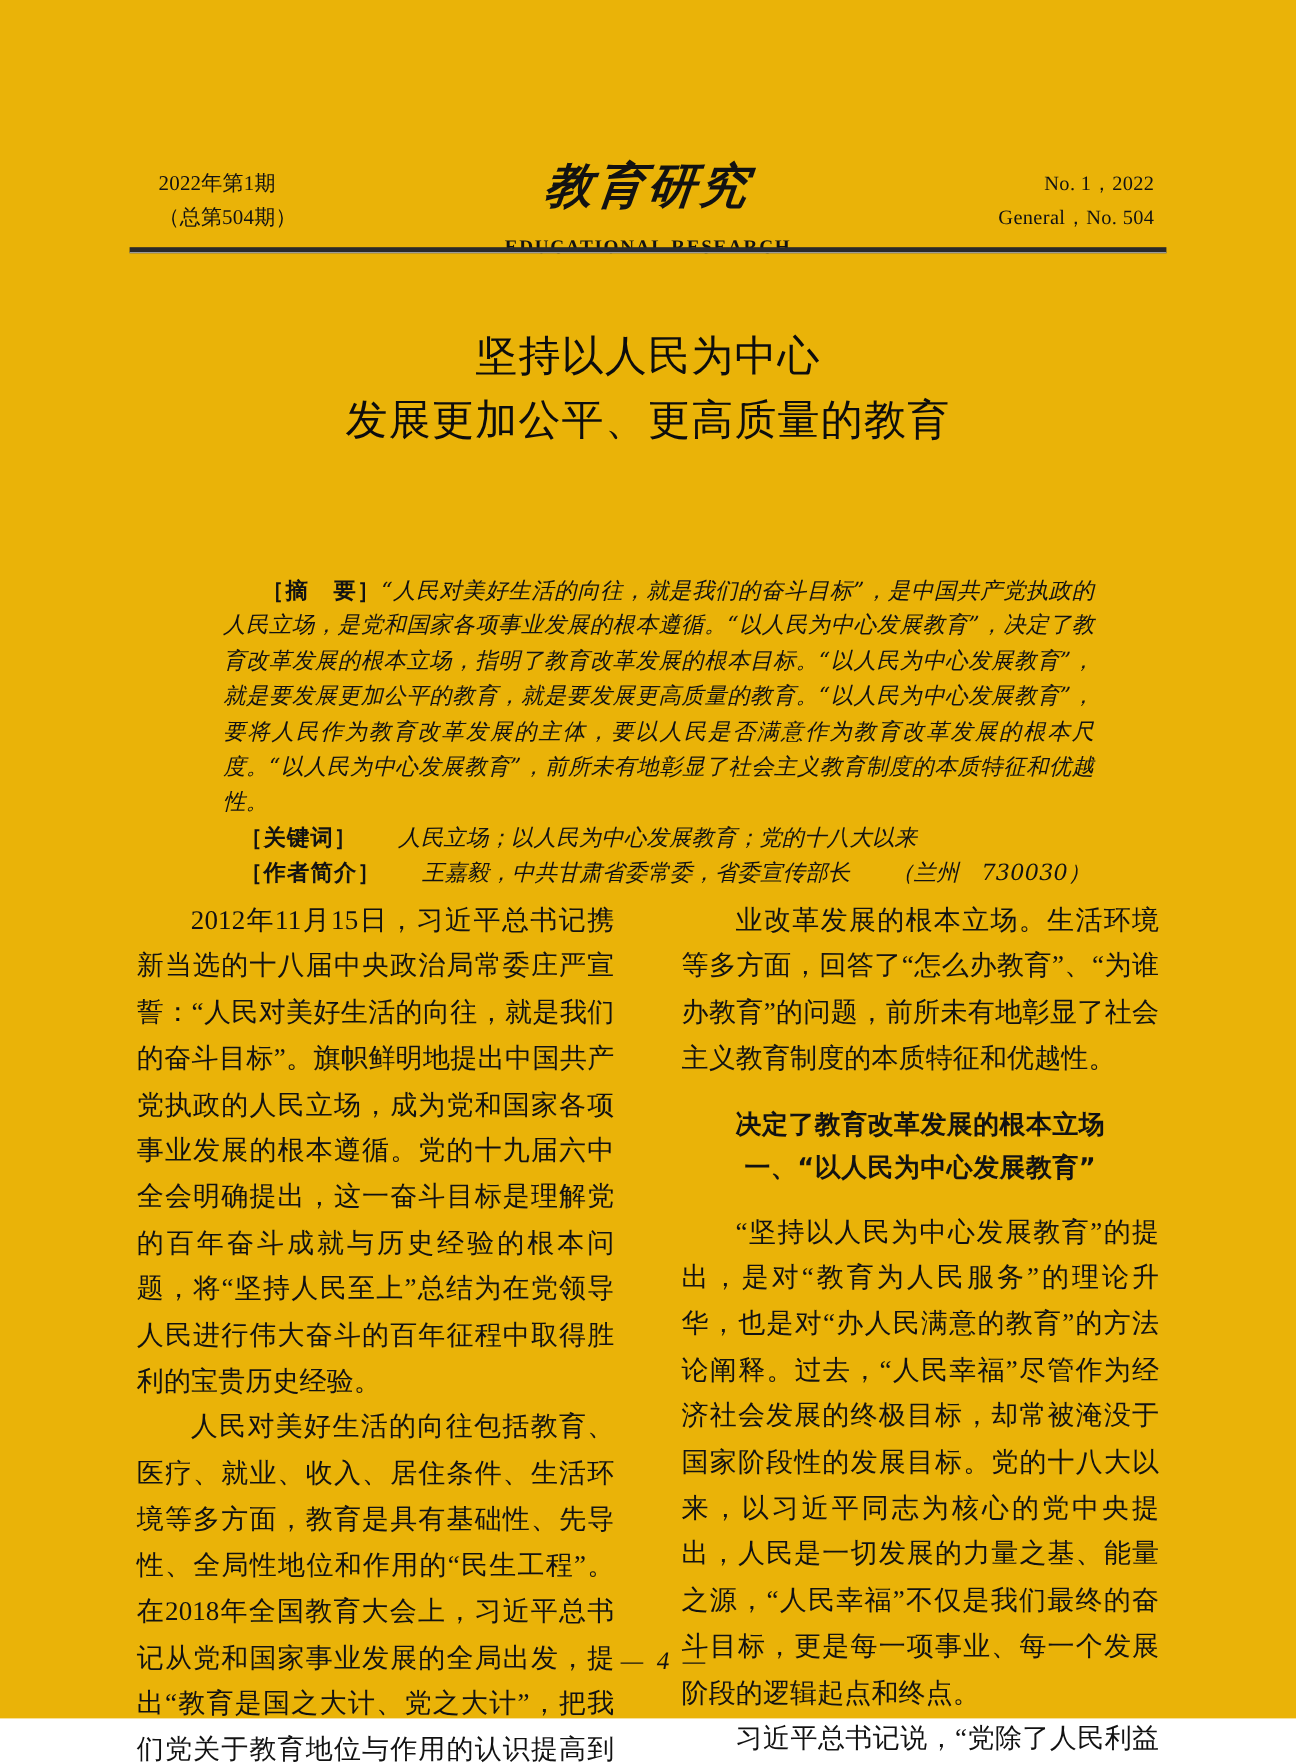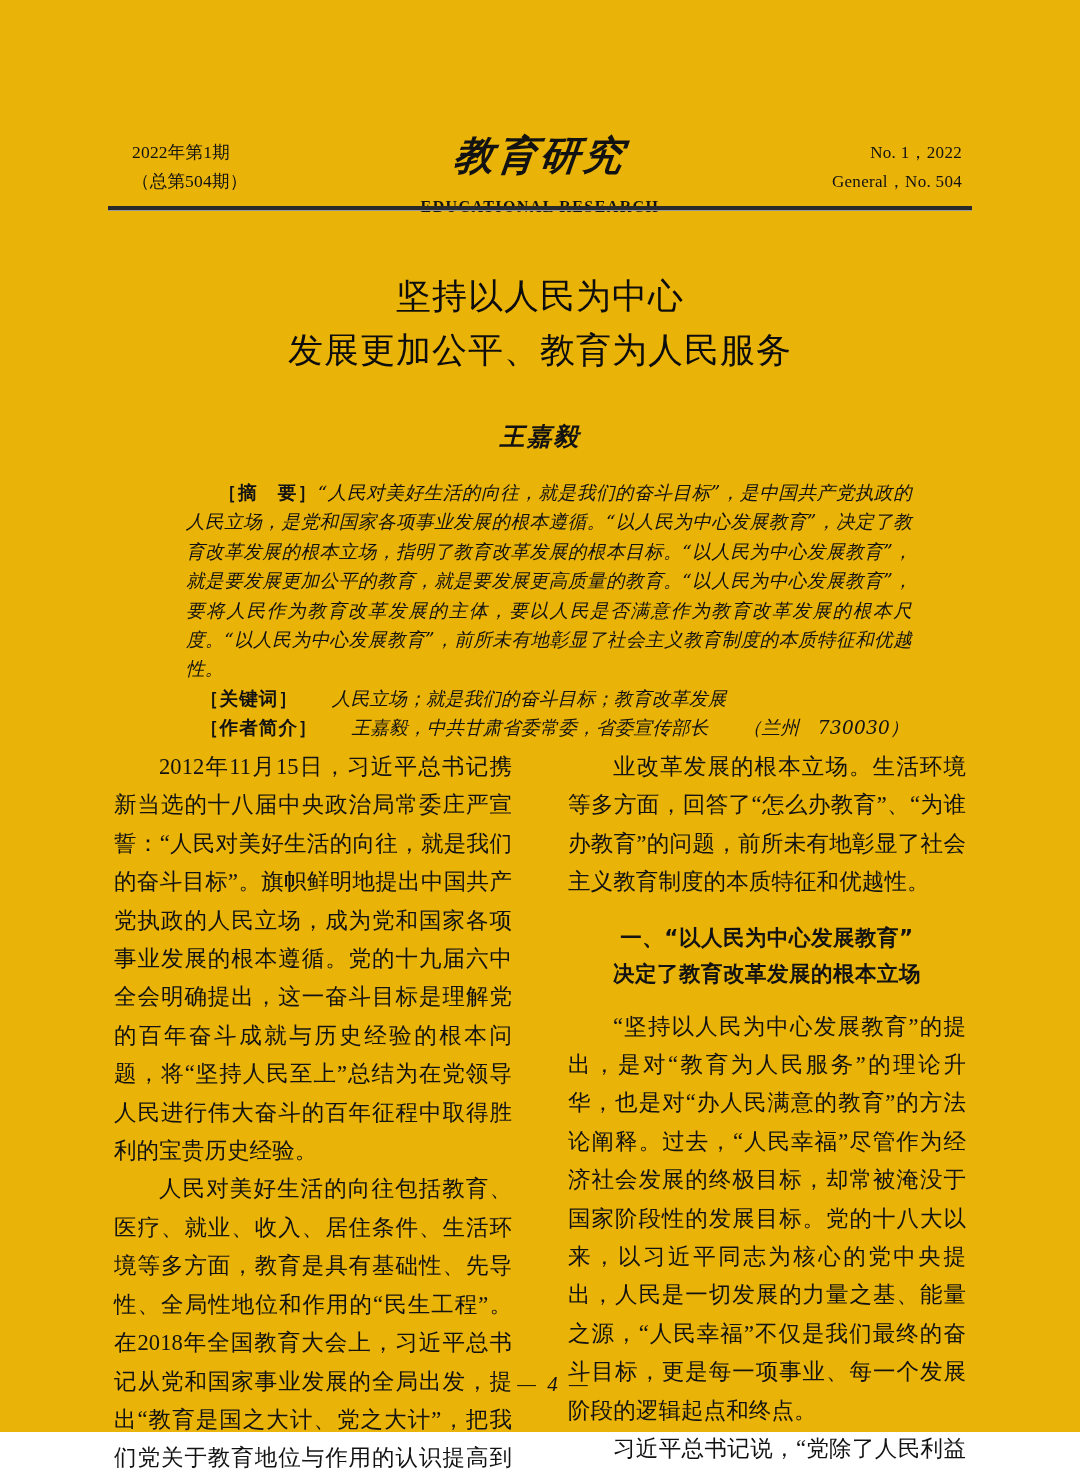--- a/index.html
+++ b/index.html
@@ -210,42 +210,41 @@
     </div>
     <div class="mast-right">
       <div>No. 1，2022</div>
       <div>General，No.  504</div>
     </div>
   </div>
   <div class="head-rule"></div>
 
   <div class="title-block">
     <div class="title-line">坚持以人民为中心</div>
-    <div class="title-line">发展更加公平、教育为人民服务</div>
-    <div class="author">王嘉毅</div>
+    <div class="title-line">发展更加公平、更高质量的教育</div>
   </div>
 
   <div class="abstract-block">
     <p class="abs-para"><span class="abs-label">［摘　要］</span><span class="gap"></span><span>“人民对美好生活的向往，就是我们的奋斗目标”，是中国共产党执政的人民立场，是党和国家各项事业发展的根本遵循。“以人民为中心发展教育”，决定了教育改革发展的根本立场，指明了教育改革发展的根本目标。“以人民为中心发展教育”，就是要发展更加公平的教育，就是要发展更高质量的教育。“以人民为中心发展教育”，要将人民作为教育改革发展的主体，要以人民是否满意作为教育改革发展的根本尺度。“以人民为中心发展教育”，前所未有地彰显了社会主义教育制度的本质特征和优越性。</span></p>
-    <p class="meta-line"><span class="abs-label">［关键词］</span><span class="gap-lg"></span><span>人民立场；就是我们的奋斗目标；教育改革发展</span></p>
+    <p class="meta-line"><span class="abs-label">［关键词］</span><span class="gap-lg"></span><span>人民立场；以人民为中心发展教育；党的十八大以来</span></p>
     <p class="meta-line"><span class="abs-label">［作者简介］</span><span class="gap-lg"></span><span>王嘉毅，中共甘肃省委常委，省委宣传部长</span><span class="gap-lg"></span><span>（兰州　730030）</span></p>
   </div>
 
   <div class="columns">
 
     <div class="col col-left">
       <p>2012年11月15日，习近平总书记携新当选的十八届中央政治局常委庄严宣誓：“人民对美好生活的向往，就是我们的奋斗目标”。旗帜鲜明地提出中国共产党执政的人民立场，成为党和国家各项事业发展的根本遵循。党的十九届六中全会明确提出，这一奋斗目标是理解党的百年奋斗成就与历史经验的根本问题，将“坚持人民至上”总结为在党领导人民进行伟大奋斗的百年征程中取得胜利的宝贵历史经验。</p>
       <p>人民对美好生活的向往包括教育、医疗、就业、收入、居住条件、生活环境等多方面，教育是具有基础性、先导性、全局性地位和作用的“民生工程”。在2018年全国教育大会上，习近平总书记从党和国家事业发展的全局出发，提出“教育是国之大计、党之大计”，把我们党关于教育地位与作用的认识提高到新的历史高度。强调指出，“坚持以人民为中心发展教育”，将人民立场确立为教育事</p>
     </div>
 
     <div class="col col-right">
       <p>业改革发展的根本立场。生活环境等多方面，回答了“怎么办教育”、“为谁办教育”的问题，前所未有地彰显了社会主义教育制度的本质特征和优越性。</p>
       <p class="section-head">
+        <span>决定了教育改革发展的根本立场</span>
         <span>一、“以人民为中心发展教育”</span>
-        <span>决定了教育改革发展的根本立场</span>
       </p>
       <p>“坚持以人民为中心发展教育”的提出，是对“教育为人民服务”的理论升华，也是对“办人民满意的教育”的方法论阐释。过去，“人民幸福”尽管作为经济社会发展的终极目标，却常被淹没于国家阶段性的发展目标。党的十八大以来，以习近平同志为核心的党中央提出，人民是一切发展的力量之基、能量之源，“人民幸福”不仅是我们最终的奋斗目标，更是每一项事业、每一个发展阶段的逻辑起点和终点。</p>
       <p>习近平总书记说，“党除了人民利益之</p>
     </div>
 
   </div>
 
   <div class="folio">— 4 —</div>
 
 </div>

